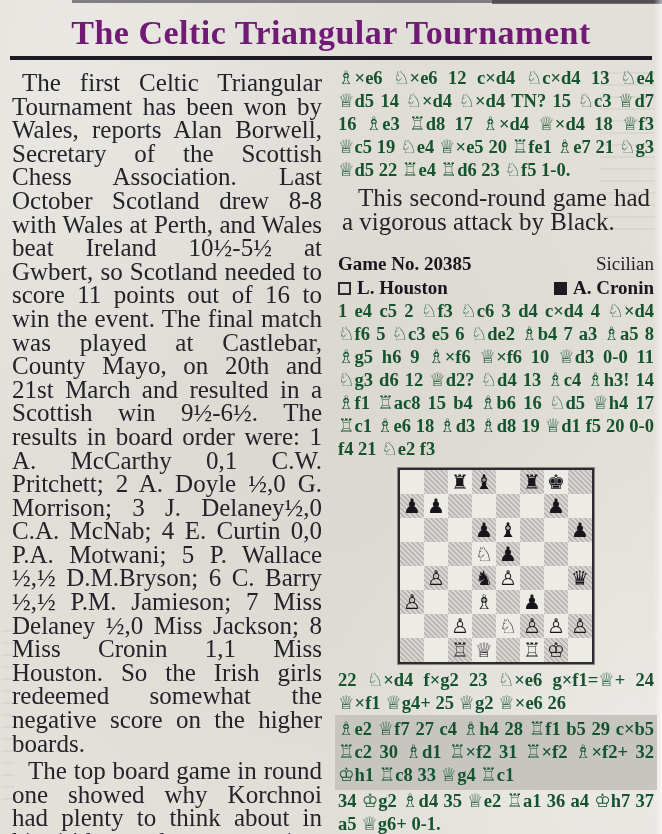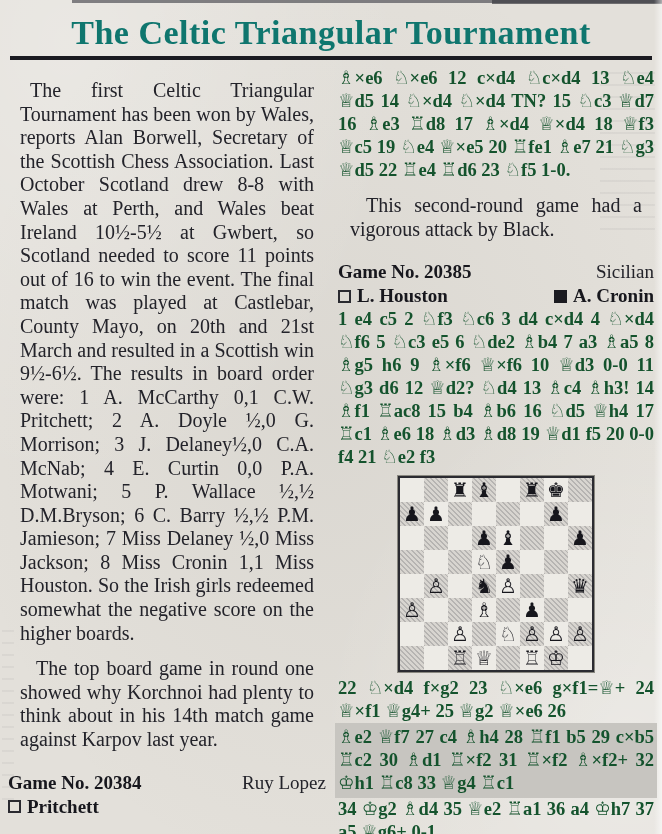--- a/index.html
+++ b/index.html
@@ -14,27 +14,27 @@
     color:#23232a;
   }
   .bleed{position:absolute;opacity:0.055;pointer-events:none;
     background:repeating-linear-gradient(0deg,#3a3a45 0 2px,transparent 2px 12px);}
   .edge-bar{position:absolute;top:0;left:72px;right:0;height:3px;background:#5b5b60;opacity:.75;}
   .edge-bar2{position:absolute;top:0;right:0;width:170px;height:4px;background:#3c3c42;opacity:.7;}
   .right-edge{position:absolute;top:0;right:0;width:8px;height:834px;
     background:linear-gradient(to right, transparent, rgba(255,255,255,0.55));}
   .page{position:relative;padding:8px 8px 0 8px;width:646px;}
   h1{margin:6px 0 0 0;text-align:center;font-size:34px;line-height:38px;
-     font-weight:bold;color:#0f766e;letter-spacing:0.5px;}
+     font-weight:bold;color:#701a75;letter-spacing:0.5px;}
   .rule{height:4px;background:#1b1b21;margin:4px 2px 0 2px;}
   .cols{display:flex;gap:12px;margin-top:7px;}
   .col{flex:0 0 auto;}
   .col.left{width:318px;}
   .col.right{width:316px;}
-  p.body{margin:12px;font-size:20px;line-height:23.6px;text-align:justify;}
+  p.body{margin:4px;font-size:25px;line-height:23.6px;text-align:justify;}
   p.indent{text-indent:16px;}
   p.small-indent{text-indent:10px;}
   .gamehead{display:flex;justify-content:space-between;align-items:baseline;
     font-size:19px;line-height:24px;margin-top:19px;font-family:Liberation Serif, serif;}
   .gamehead .gnum{font-weight:bold;color:#17171d;}
   .players{display:flex;justify-content:space-between;align-items:center;
     font-size:19px;line-height:24px;font-weight:bold;color:#17171d;}
   .pl{display:inline-flex;align-items:center;gap:6px;}
   .sqw,.sqb{display:inline-block;width:13px;height:13px;box-sizing:border-box;}
   .sqw{border:2px solid #2a2a30;background:transparent;}

